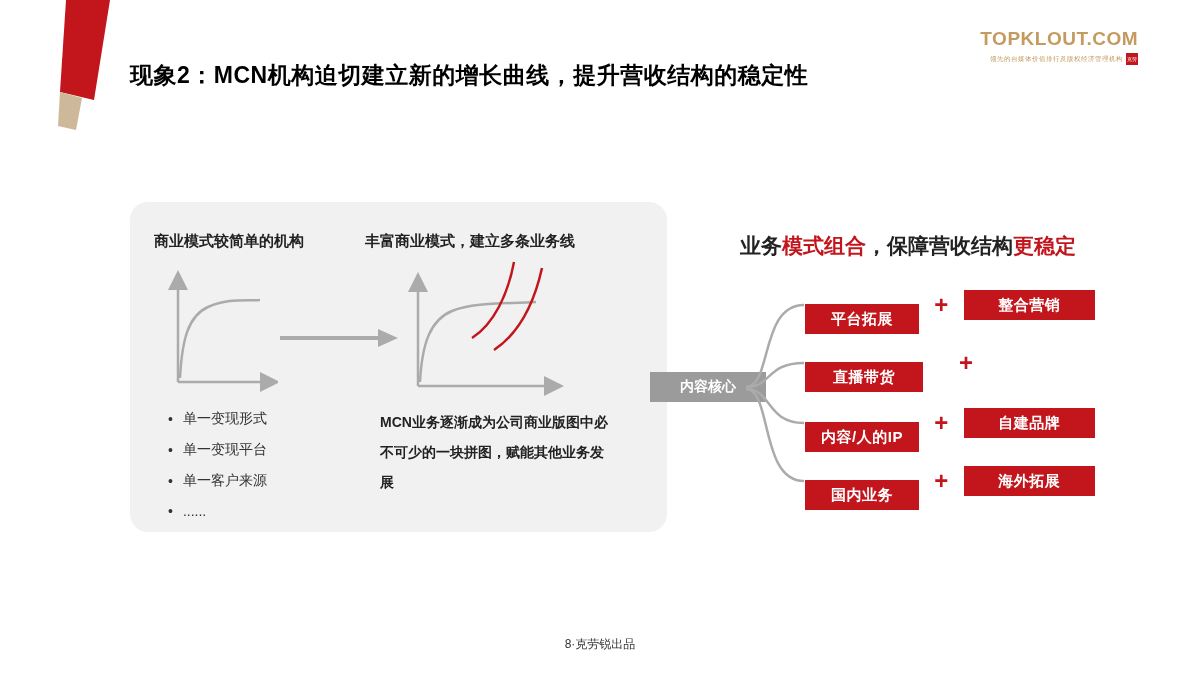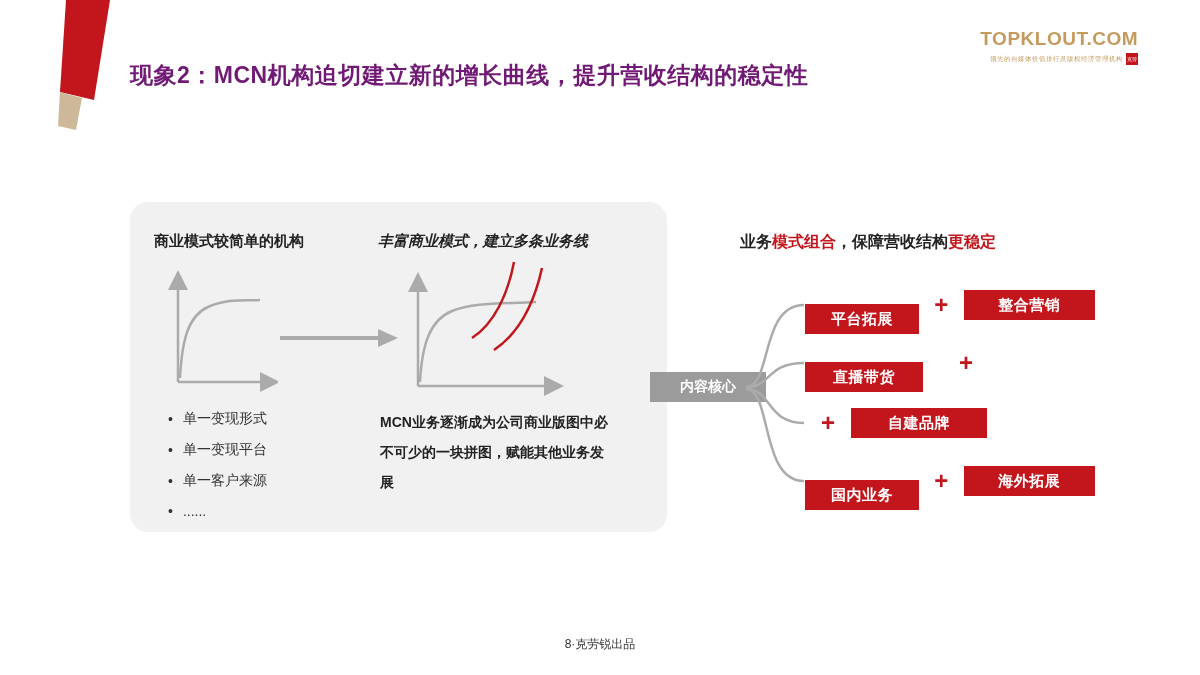--- a/index.html
+++ b/index.html
@@ -8,47 +8,47 @@
     font-family:"Liberation Sans","DejaVu Sans",sans-serif;
     background:#ffffff; position:relative; overflow:hidden;
     color:#1a1a1a;
   }
   .abs { position:absolute; }
 
   
   #ribbon { left:58px; top:0; width:72px; height:132px; }
 
   
-  #title { left:130px; top:60px; font-size:23px; font-weight:700; color:#701a75; letter-spacing:0.5px; }
+  #title { left:130px; top:60px; font-size:23px; font-weight:700; color:#000000; letter-spacing:0.5px; }
 
   
   #logo-wrap { right:62px; top:28px; text-align:right; }
   #logo-text { font-size:19px; font-weight:700; color:#c59a5e; letter-spacing:0.5px; }
   #logo-sub { margin-top:3px; display:flex; align-items:center; justify-content:flex-end; gap:3px; }
   #logo-tagline { font-size:6.5px; color:#c59a5e; letter-spacing:0.5px; }
   #logo-seal { width:12px; height:12px; background:#c2151c; color:#fff; font-size:5px; line-height:12px; text-align:center; overflow:hidden; }
 
   
   #panel { left:130px; top:202px; width:537px; height:330px; background:#f1f1f1; border-radius:18px; }
   .col-title { position:absolute; top:30px; font-size:15px; font-weight:700; color:#222; }
   #col1-title { left:24px; }
-  #col2-title { left:248px;font-style:italic; }
+  #col2-title { left:235px; }
 
   #chart-left  { position:absolute; left:36px;  top:68px; }
   #chart-right { position:absolute; left:276px; top:58px; }
   #mid-arrow   { position:absolute; left:150px; top:125px; }
 
   #bullets { position:absolute; left:38px; top:208px; list-style:none; }
   #bullets li { font-size:14px; color:#333; margin-bottom:13px; display:flex; align-items:center; }
   #bullets li::before { content:"•"; margin-right:10px; color:#333; font-size:14px; }
 
   #col2-note { position:absolute; left:250px; top:205px; width:232px; font-size:14px; font-weight:600; color:#222; line-height:2.15; }
 
   
-  #right-heading { left:740px; top:232px; font-size:16px; font-weight:700; white-space:nowrap; color:#222; }
+  #right-heading { left:740px; top:232px; font-size:21px; font-weight:700; white-space:nowrap; color:#222; }
   #right-heading .red { color:#c2151c; }
 
   #core-box { left:650px; top:372px; width:116px; height:30px; background:#9b9b9b; color:#fff;
     font-size:14px; font-weight:700; display:flex; align-items:center; justify-content:center; }
 
   #bracket { left:746px; top:292px; }
 
   .combo-row { position:absolute; left:805px; width:290px; height:30px; display:flex; align-items:center; }
   .combo-row .btn { height:30px; display:flex; align-items:center; justify-content:center;
     background:#c2151c; color:#fff; font-size:15px; font-weight:700; letter-spacing:0.5px; }
@@ -147,20 +147,21 @@
 <div class="combo-row" id="row-0">
   <div class="btn left">平台拓展</div>
   <div class="plus">+</div>
   <div class="btn right">整合营销</div>
 </div>
 <div class="combo-row" id="row-1">
   <div class="btn left">直播带货</div>
   <div class="plus">+</div>
 </div>
 <div class="combo-row" id="row-2">
+  <div class="btn left">内容/人的IP</div>
   <div class="plus">+</div>
   <div class="btn right">自建品牌</div>
 </div>
 <div class="combo-row" id="row-3">
   <div class="btn left">国内业务</div>
   <div class="plus">+</div>
   <div class="btn right">海外拓展</div>
 </div>
 
 <div class="abs" id="footer">8·克劳锐出品</div>

